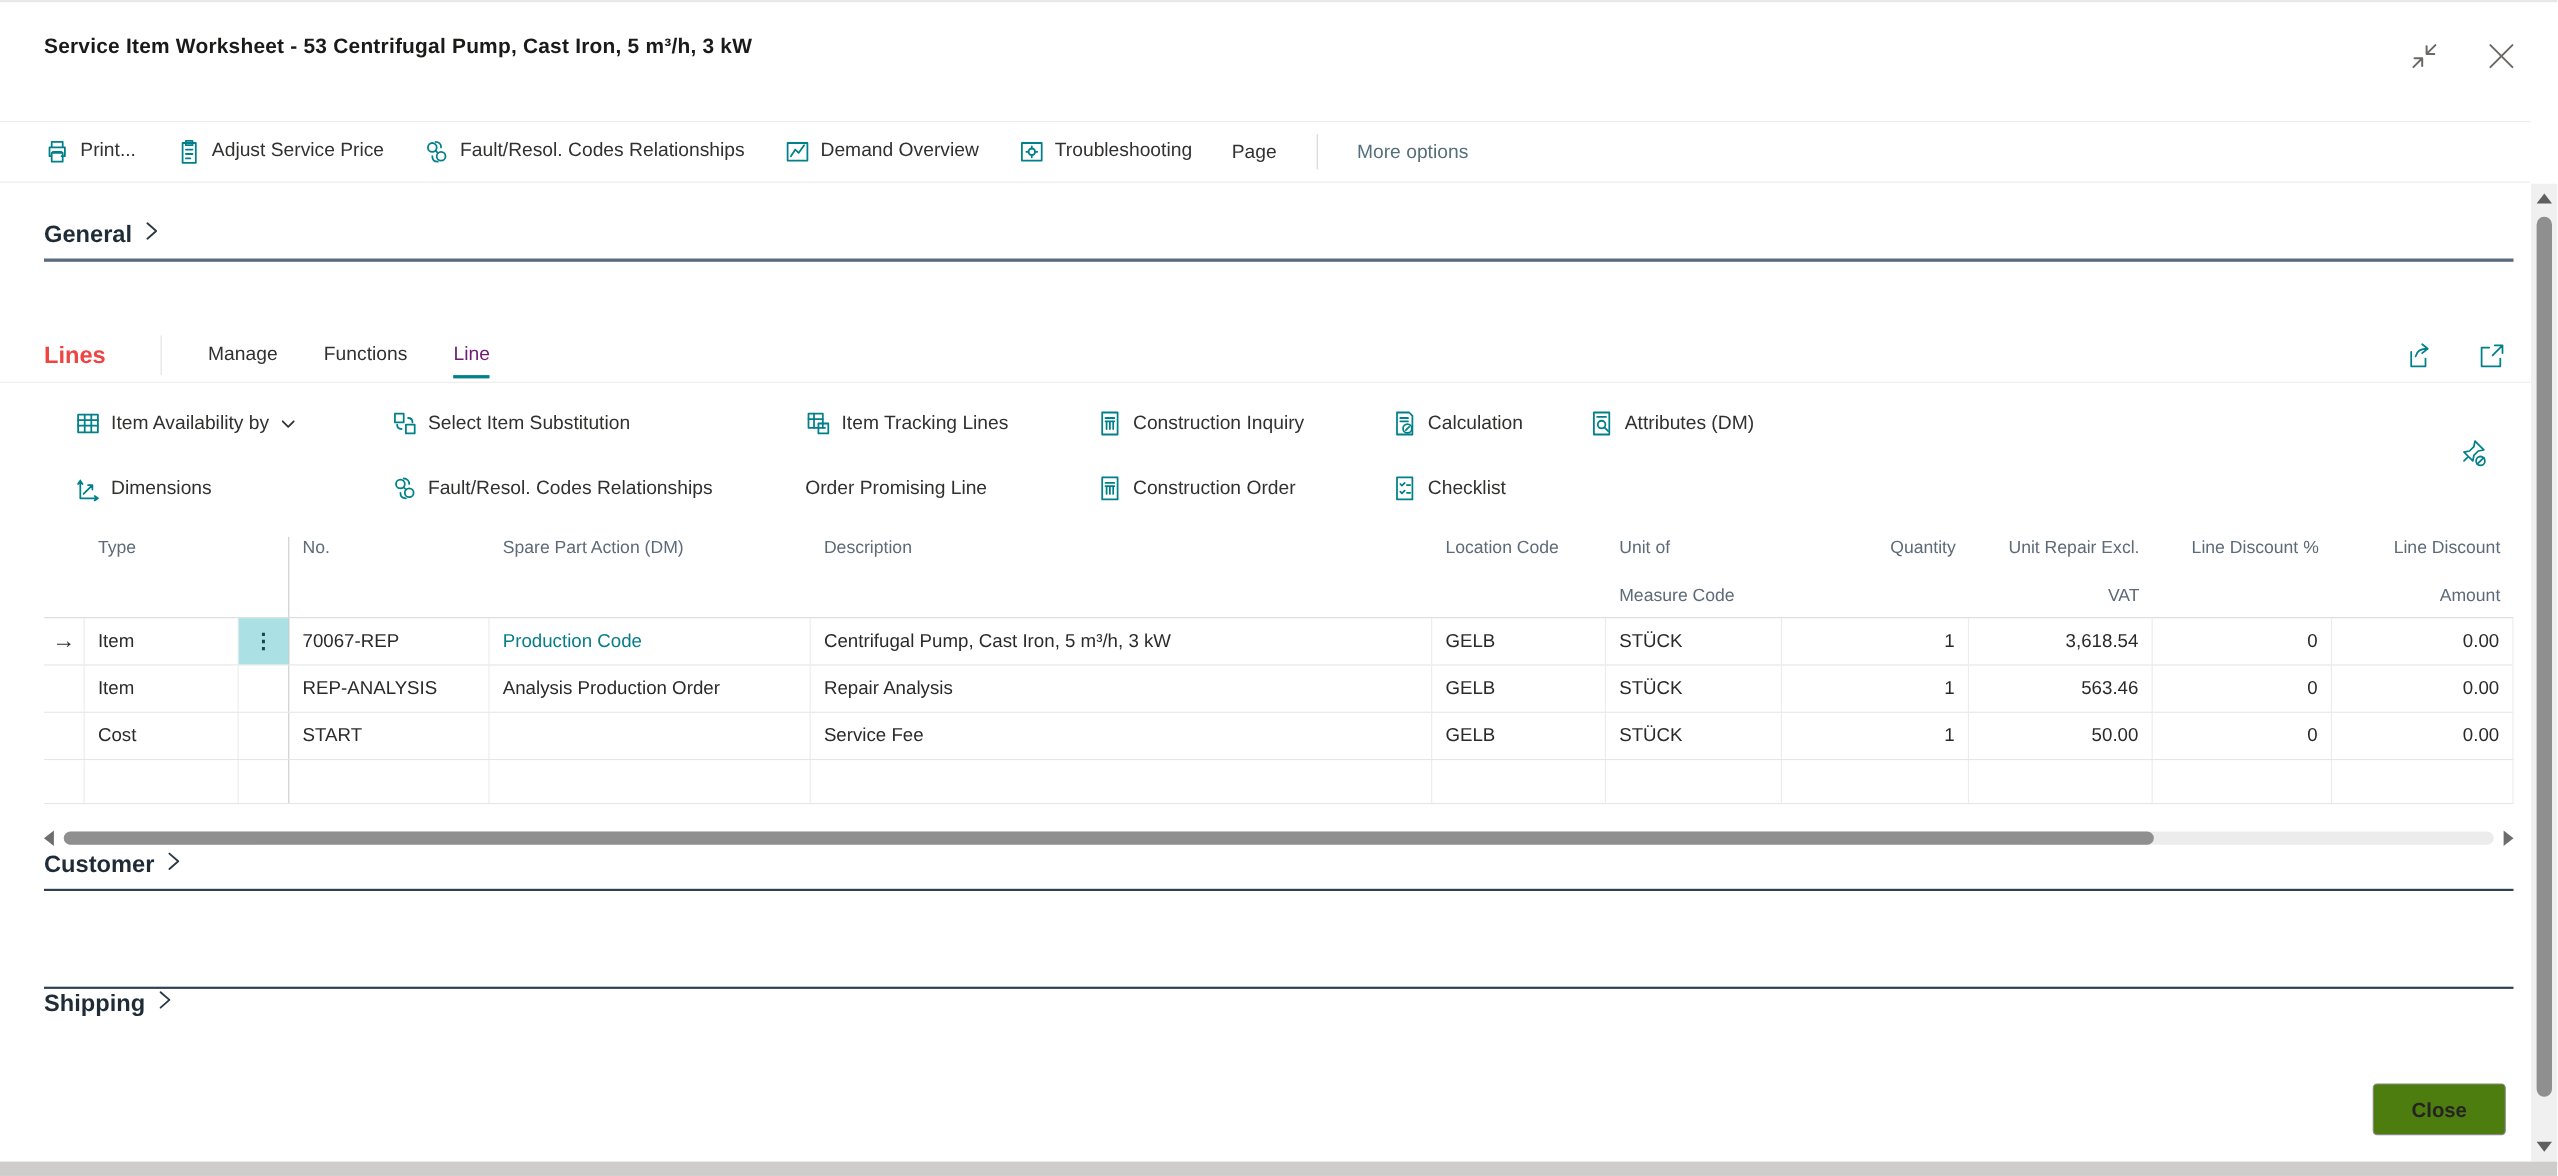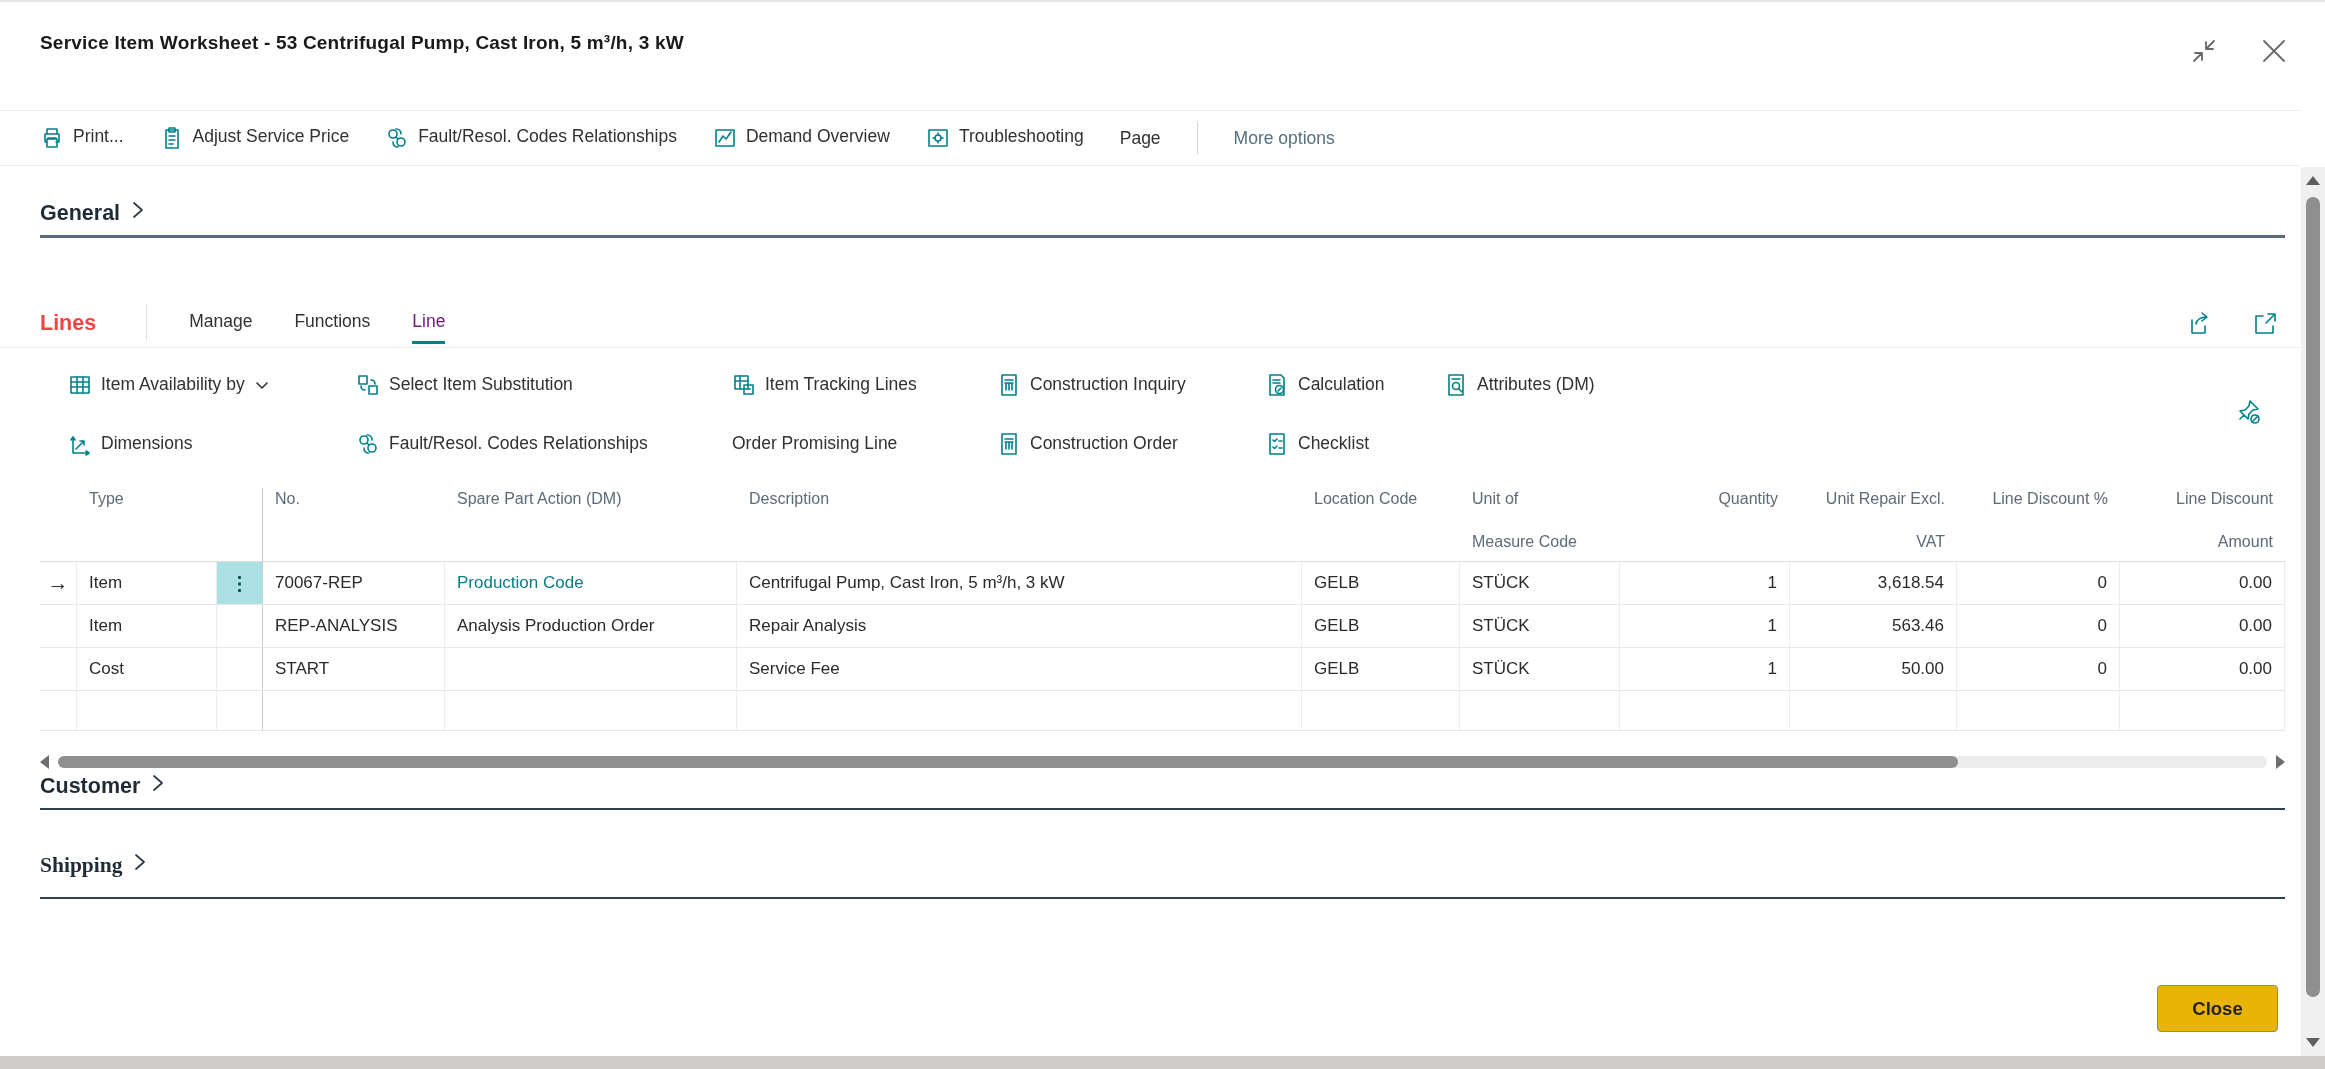--- a/index.html
+++ b/index.html
@@ -62,21 +62,21 @@
 
   
   .hscroll { position:absolute; top:751px; left:40px; width:2245px; height:18px; display:flex; align-items:center; }
   .h-arrow { width:0; height:0; border-style:solid; cursor:pointer; }
   .h-arrow.left  { border-width:7px 9px 7px 0; border-color:transparent #6d6d6d transparent transparent; }
   .h-arrow.right { border-width:7px 0 7px 9px; border-color:transparent transparent transparent #6d6d6d; }
   .h-track { flex:1; position:relative; height:12px; margin:0 9px; background:#ececec; border-radius:7px; }
   .h-thumb { position:absolute; left:0; top:0; height:12px; width:86%; background:#8f8f8f; border-radius:7px; cursor:grab; }
 
   
-  .close-btn { position:absolute; left:2157px; top:983px; width:121px; height:47px; background:#eab308; border:1px solid #8a8886; border-radius:4px;
+  .close-btn { position:absolute; left:2157px; top:983px; width:121px; height:47px; background:#4d7c0f; border:1px solid #8a8886; border-radius:4px;
                font-size:18.5px; font-weight:700; color:#252423; display:flex; align-items:center; justify-content:center; cursor:pointer;
                font-family:"Liberation Sans", sans-serif; }
   .bottom-strip { position:absolute; left:0; right:0; bottom:0; height:13px; background:#cfcdcb; }
 
   
   .vscroll { position:absolute; top:165px; right:0; bottom:13px; width:24px; background:#f0f0f0; }
   .v-arrow { position:absolute; left:5px; width:0; height:0; border-style:solid; cursor:pointer; }
   .v-arrow.up   { top:9px;    border-width:0 7px 9px 7px; border-color:transparent transparent #5f5f5f transparent; }
   .v-arrow.down { bottom:9px; border-width:9px 7px 0 7px; border-color:#5f5f5f transparent transparent transparent; }
   .v-thumb { position:absolute; left:5px; width:14px; top:30px; height:800px; background:#8f8f8f; border-radius:8px; cursor:grab; }
@@ -407,21 +407,21 @@
   <div class="sect-head" style="top:770px;">
     <span>Customer</span>
     <span>
       <svg width="13" height="22" viewBox="0 0 13 22">
           <path d="M3 4 l8 7 -8 7"></path>
         </svg>
     </span>
   </div>
   <div class="rule" style="top:806px; height:2px; background:#2e4153;"></div>
 
-  <div class="sect-head" style="top:849px;font-family:Liberation Serif, serif;">
+  <div class="sect-head" style="top:896px;">
     <span>Shipping</span>
     <span>
       <svg width="13" height="22" viewBox="0 0 13 22">
           <path d="M3 4 l8 7 -8 7"></path>
         </svg>
     </span>
   </div>
   <div class="rule" style="top:895px; height:2px; background:#2e4153;"></div>
 
   <button class="close-btn">Close</button>

